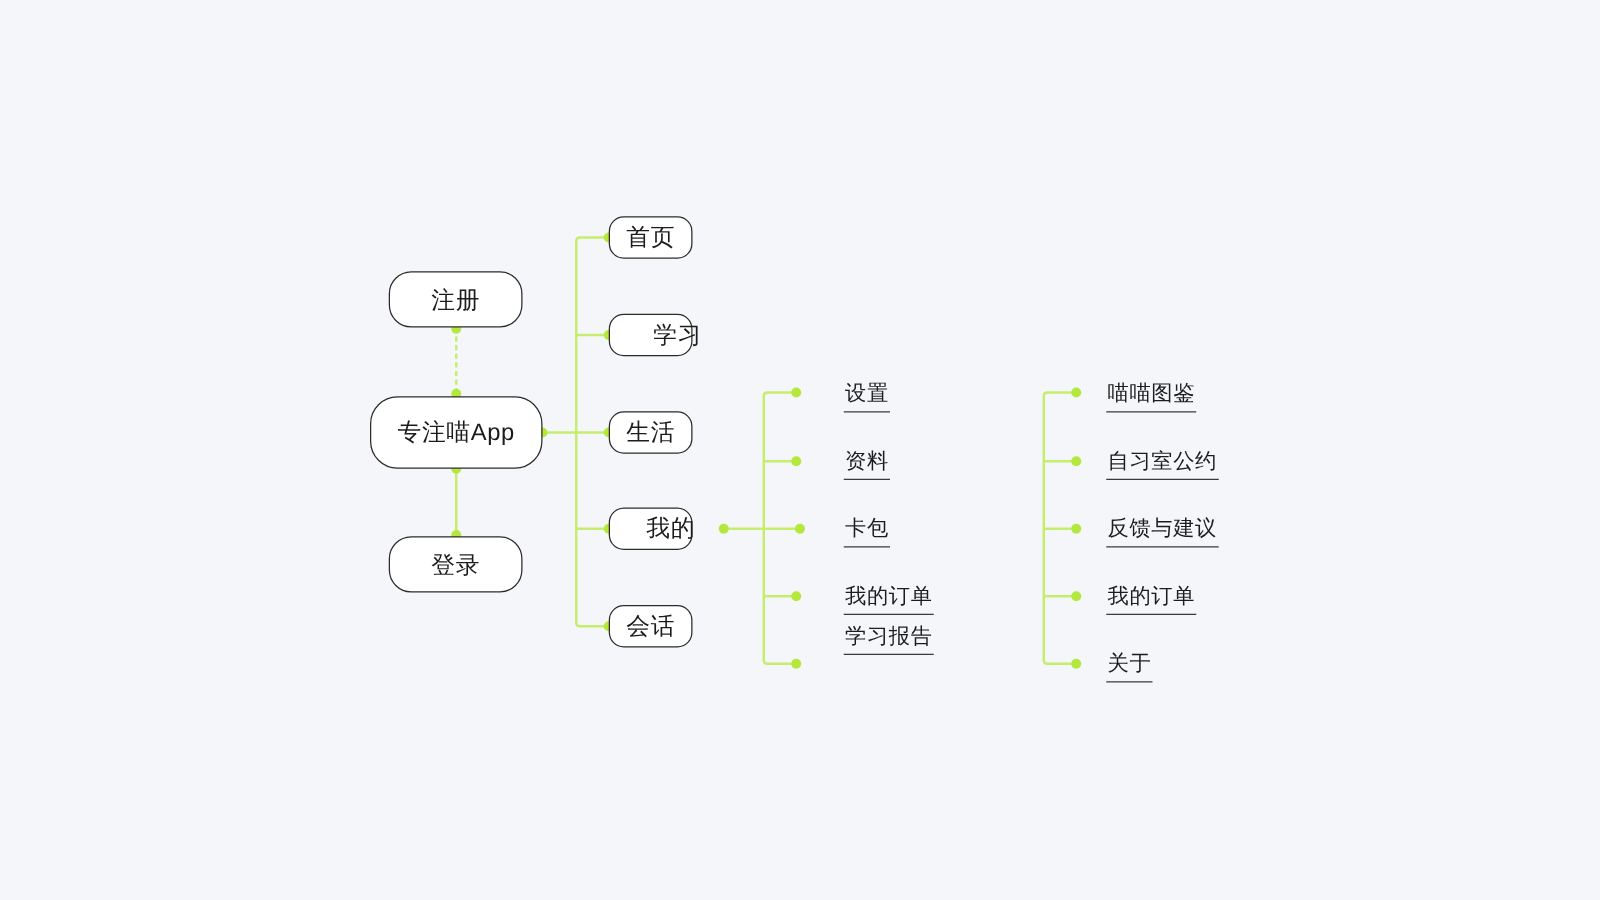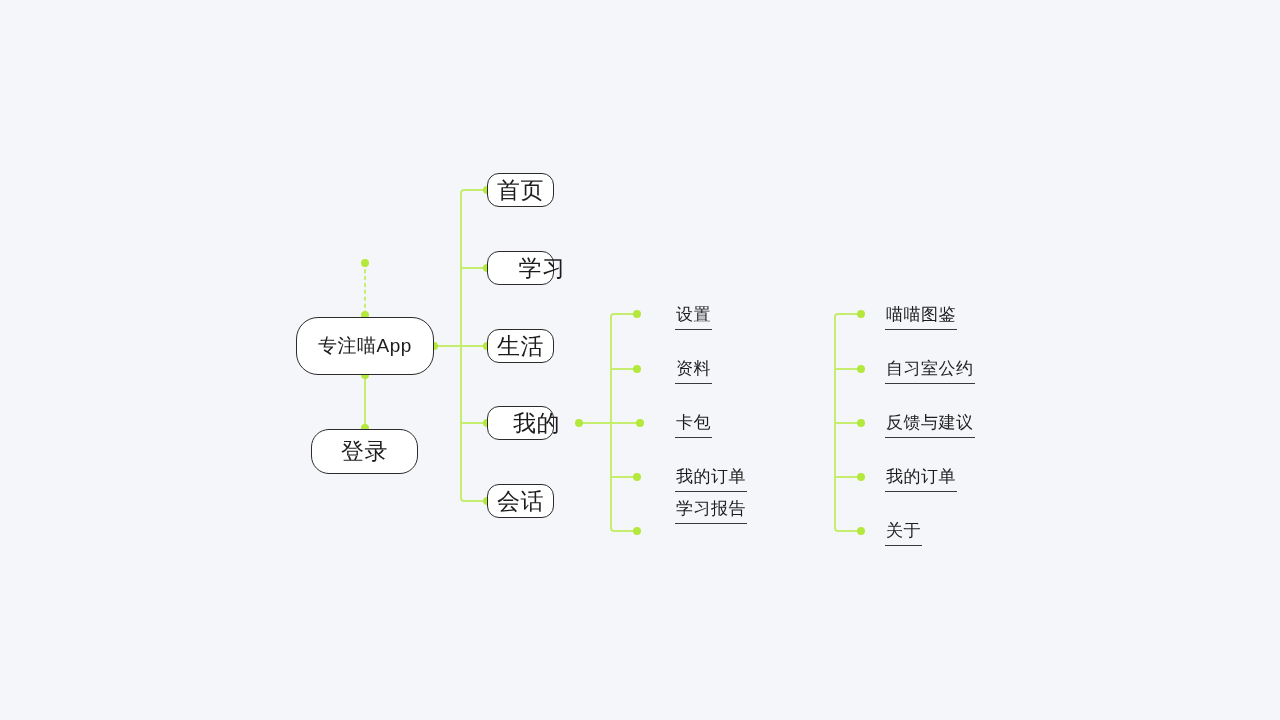--- a/index.html
+++ b/index.html
@@ -23,21 +23,21 @@
     width:1280px;height:720px;
   }
   .connector-layer{
     position:absolute;left:0;top:0;width:1280px;height:720px;
   }
   .bubble{
     position:absolute;
     display:flex;align-items:center;justify-content:center;
     background:var(--node-fill);
     border:1.5px solid var(--node-border);
-    font-size:23px;
+    font-size:19px;
     color:var(--text);
     letter-spacing:0.5px;
     cursor:default;
     white-space:nowrap;
   }
   .bubble.root{font-size:19px;}
   .leaf{
     position:absolute;
     font-size:17px;
     line-height:18px;
@@ -97,20 +97,21 @@
       <circle cx="637" cy="477" r="4"></circle>
         <circle cx="637" cy="531" r="4"></circle>
       <circle cx="861" cy="314" r="4"></circle>
         <circle cx="861" cy="369" r="4"></circle>
       <circle cx="861" cy="423" r="4"></circle>
         <circle cx="861" cy="477" r="4"></circle>
       <circle cx="861" cy="531" r="4"></circle>
     </g>
   </svg>
 
+  <div class="bubble" style="left:311px;top:217px;width:107px;height:45px;border-radius:18px;">注册</div>
 
   <div class="bubble root" style="left:296px;top:317px;width:138px;height:58px;border-radius:22px;">专注喵App</div>
 
   <div class="bubble" style="left:311px;top:429px;width:107px;height:45px;border-radius:18px;">登录</div>
 
   <div class="bubble" style="left:487px;top:173px;width:67px;height:34px;border-radius:12px;">首页</div>
   <div class="bubble" style="left:487px;top:251px;width:67px;height:34px;border-radius:12px;padding-left:43px;">学习</div>
   <div class="bubble" style="left:487px;top:329px;width:67px;height:34px;border-radius:12px;">生活</div>
   <div class="bubble" style="left:487px;top:406px;width:67px;height:34px;border-radius:12px;padding-left:32px;">我的</div>
   <div class="bubble" style="left:487px;top:484px;width:67px;height:34px;border-radius:12px;">会话</div>

